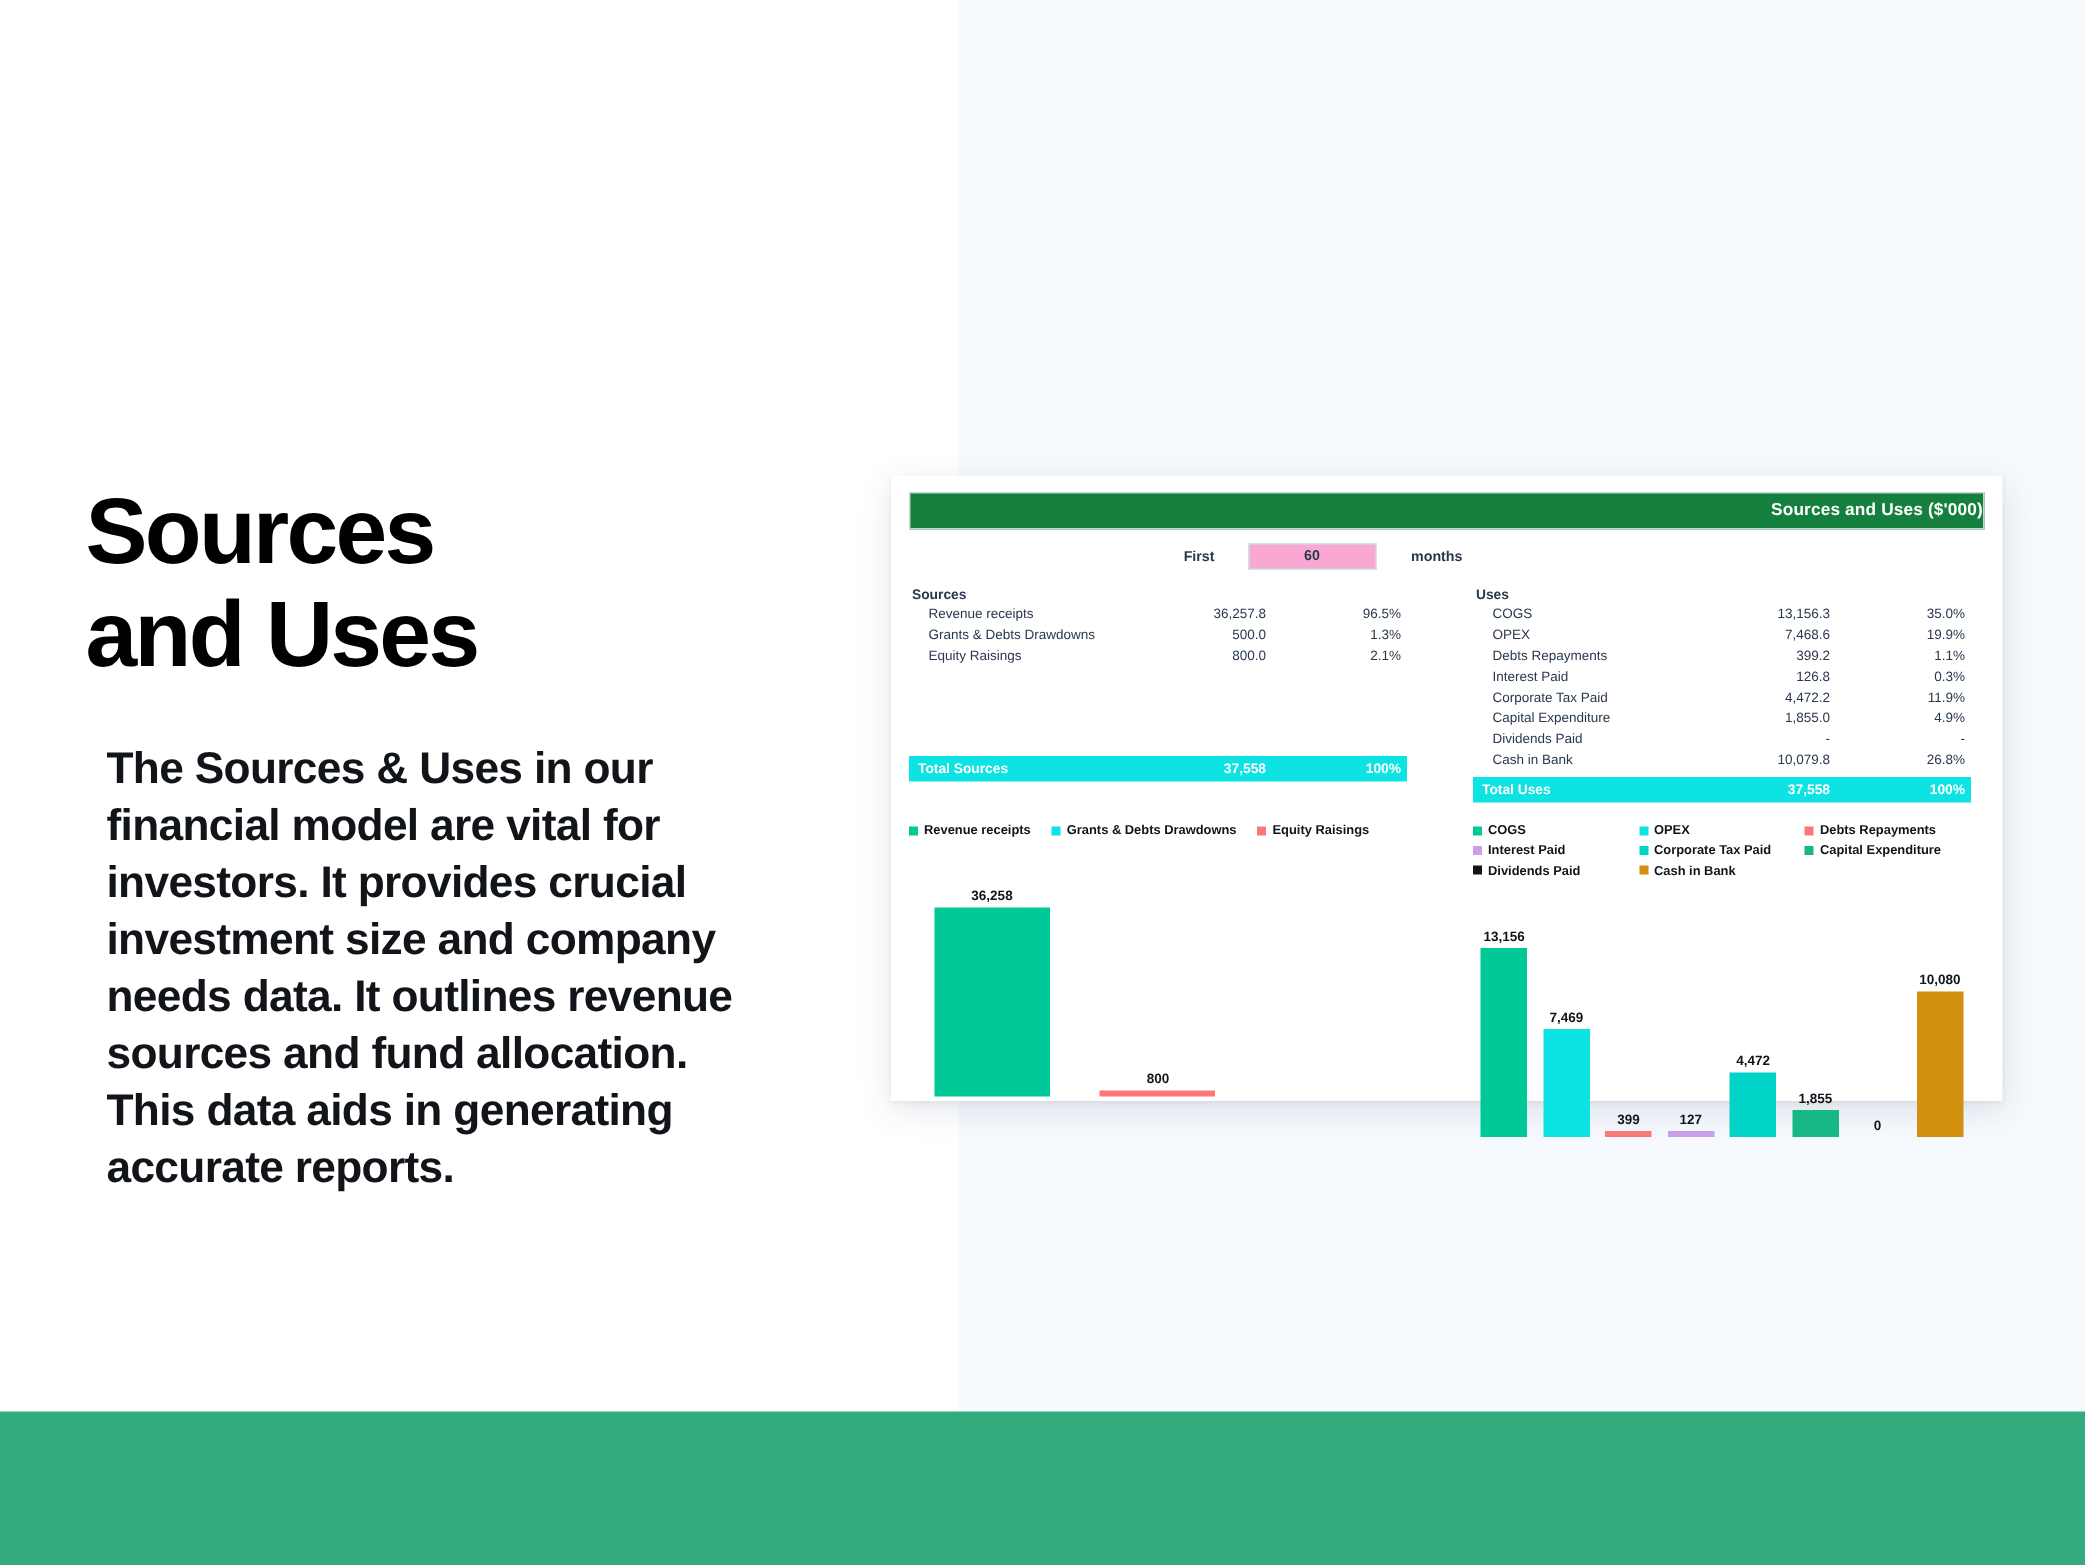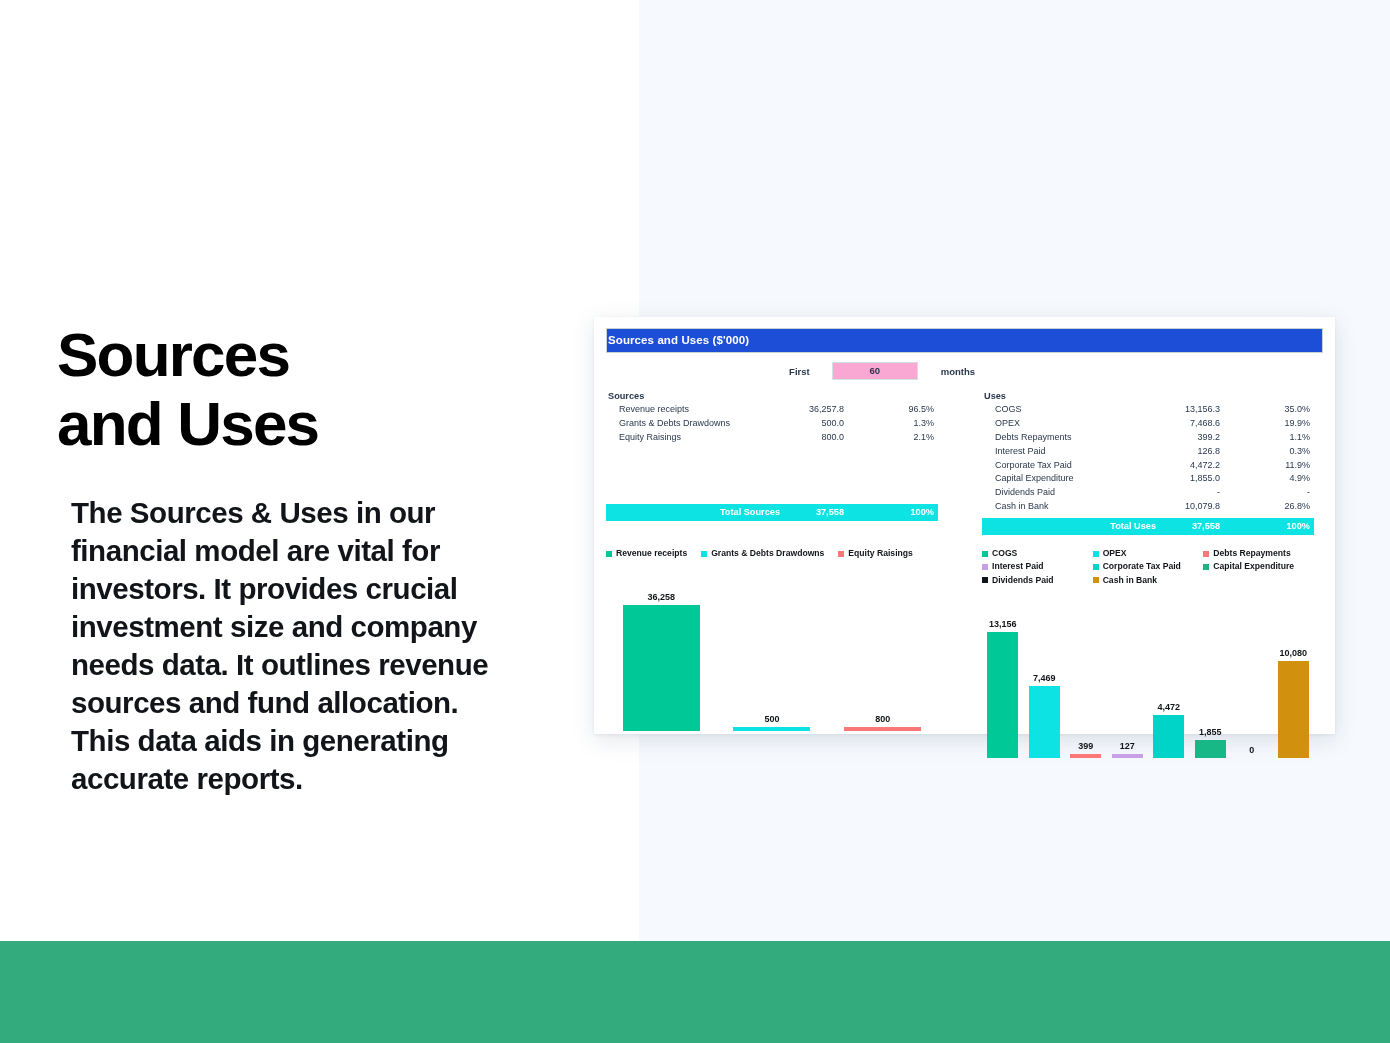--- a/index.html
+++ b/index.html
@@ -53,22 +53,22 @@
   
   .sheet-card {
     position: absolute; left: 594px; top: 317px;
     width: 741px; height: 417px;
     background: #ffffff;
     box-shadow: 0 6px 22px rgba(40,60,90,0.13), 0 1px 3px rgba(40,60,90,0.08);
   }
   .sheet-inner { position: relative; width: 100%; height: 100%; padding: 11px 12px 0 12px; }
 
   .sheet-title-bar {
-    background: #1d4ed8; color: #ffffff;
-    text-align: left; font-size: 11.5px; font-weight: bold;
+    background: #15803d; color: #ffffff;
+    text-align: right; font-size: 11.5px; font-weight: bold;
     padding: 5px 0 6px 1px; letter-spacing: 0.1px;
     border: 1px solid #c9d3d2;
   }
 
   .period-row {
     display: flex; align-items: center; justify-content: flex-end;
     gap: 12px; margin-top: 9px; padding-right: 348px;
     font-size: 9.5px; font-weight: bold; color: #29384d;
   }
   .period-label { margin-right: 10px; }
@@ -87,21 +87,21 @@
   .tbl td { padding: 1px 0; line-height: 1.32; font-size: 9px; white-space: nowrap; }
   .tbl td.lbl { padding-left: 13px; text-align: left; }
   .tbl td.num { text-align: right; width: 92px; padding-right: 28px; }
   .tbl td.pct { text-align: right; width: 66px; padding-right: 4px; }
   .tbl tr.spacer td { height: 11px; padding: 0; }
   .total-bar {
     background: #0de3e3; color: #ffffff; font-weight: bold;
     display: flex; align-items: center; margin-top: 4px;
     font-size: 9.2px; padding: 3px 0 4px 0;
   }
-  .total-bar .t-lbl { padding-left: 6px; flex: 1; text-align: right; }
+  .total-bar .t-lbl { padding-left: 6px; flex: 1; text-align: left; }
   .total-bar .t-num { width: 92px; text-align: right; padding-right: 28px; }
   .total-bar .t-pct { width: 66px; text-align: right; padding-right: 4px; }
 
   
   .charts-row { display: flex; gap: 44px; margin-top: 12px; }
   .chart-block { width: 332px; }
 
   .legend { display: flex; flex-wrap: wrap; }
   .legend.cols3 .lg-item { width: 33.333%; }
   .legend.free .lg-item { width: auto; margin-right: 14px; }
@@ -272,24 +272,20 @@
                 <span class="lg-swatch" style="background: rgb(250, 120, 120);"></span>
                 <span>Equity Raisings</span>
               </div>
             </div>
           <div class="plot plot-left" id="plot-0">
               <div class="bar-slot">
                 <div class="bar-val">36,258</div>
                 <div class="bar-rect" style="height: 125.997px; background: rgb(0, 200, 150);"></div>
               </div>
               <div class="bar-slot">
-                <div class="bar-val">500</div>
-                <div class="bar-rect" style="height: 4px; background: rgb(13, 227, 227);"></div>
-              </div>
-              <div class="bar-slot">
                 <div class="bar-val">800</div>
                 <div class="bar-rect" style="height: 4px; background: rgb(250, 120, 120);"></div>
               </div>
             </div>
         </div>
 
         <div class="chart-block">
           <div class="legend cols3" id="legend-1">
               <div class="lg-item">
                 <span class="lg-swatch" style="background: rgb(0, 200, 150);"></span>

